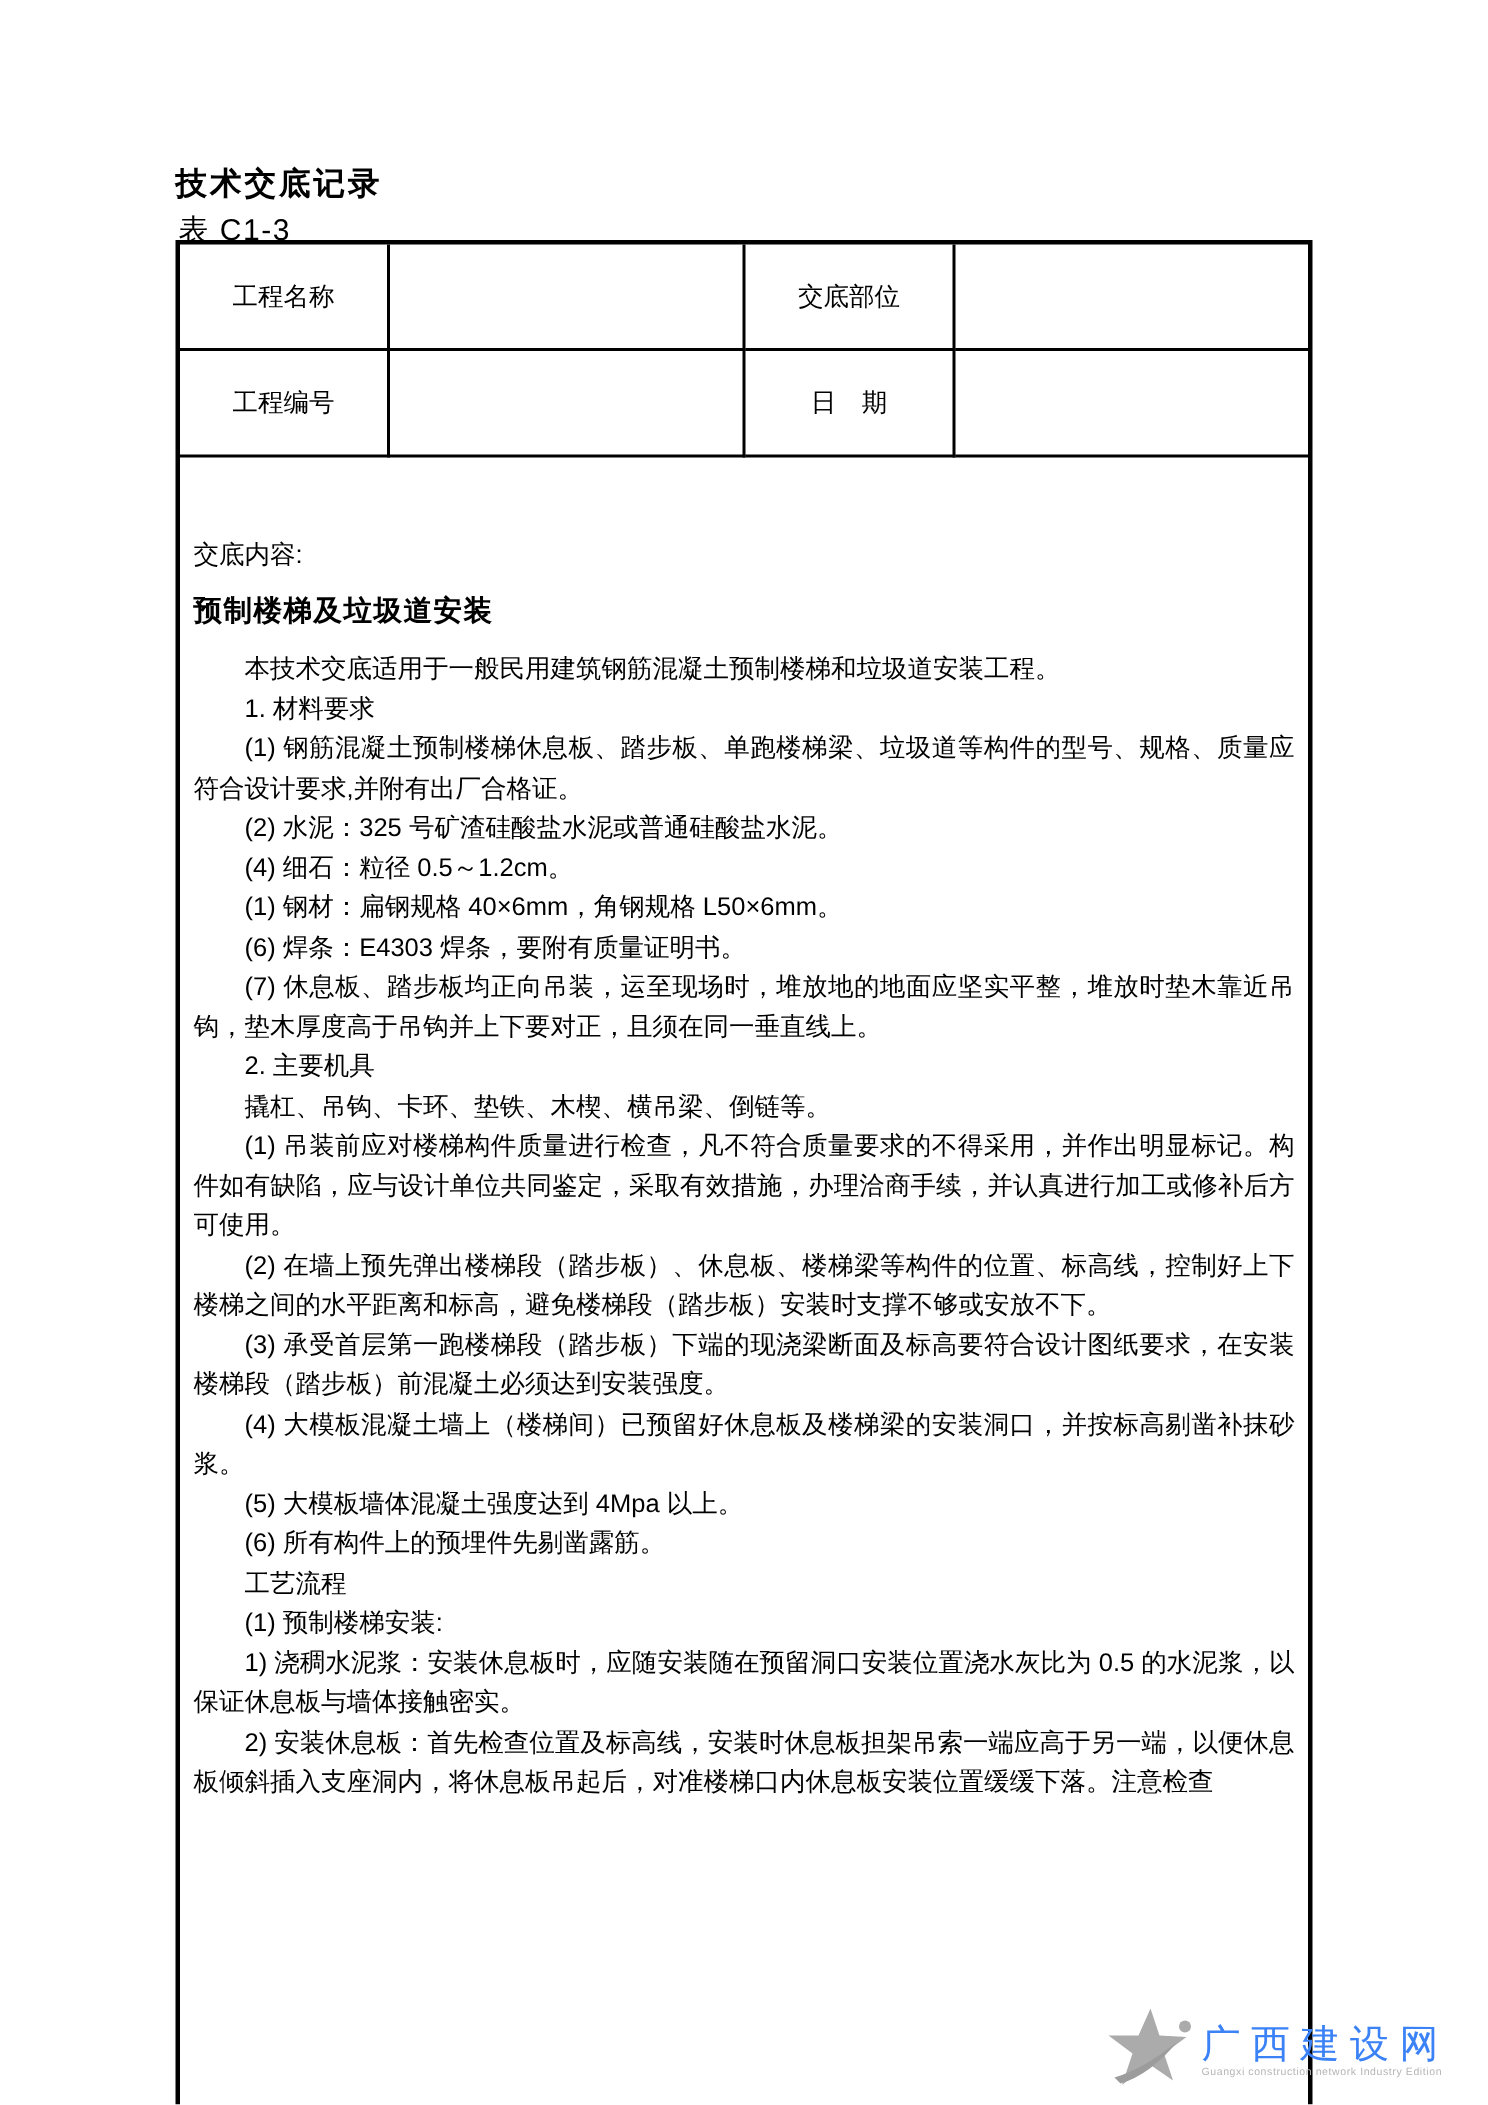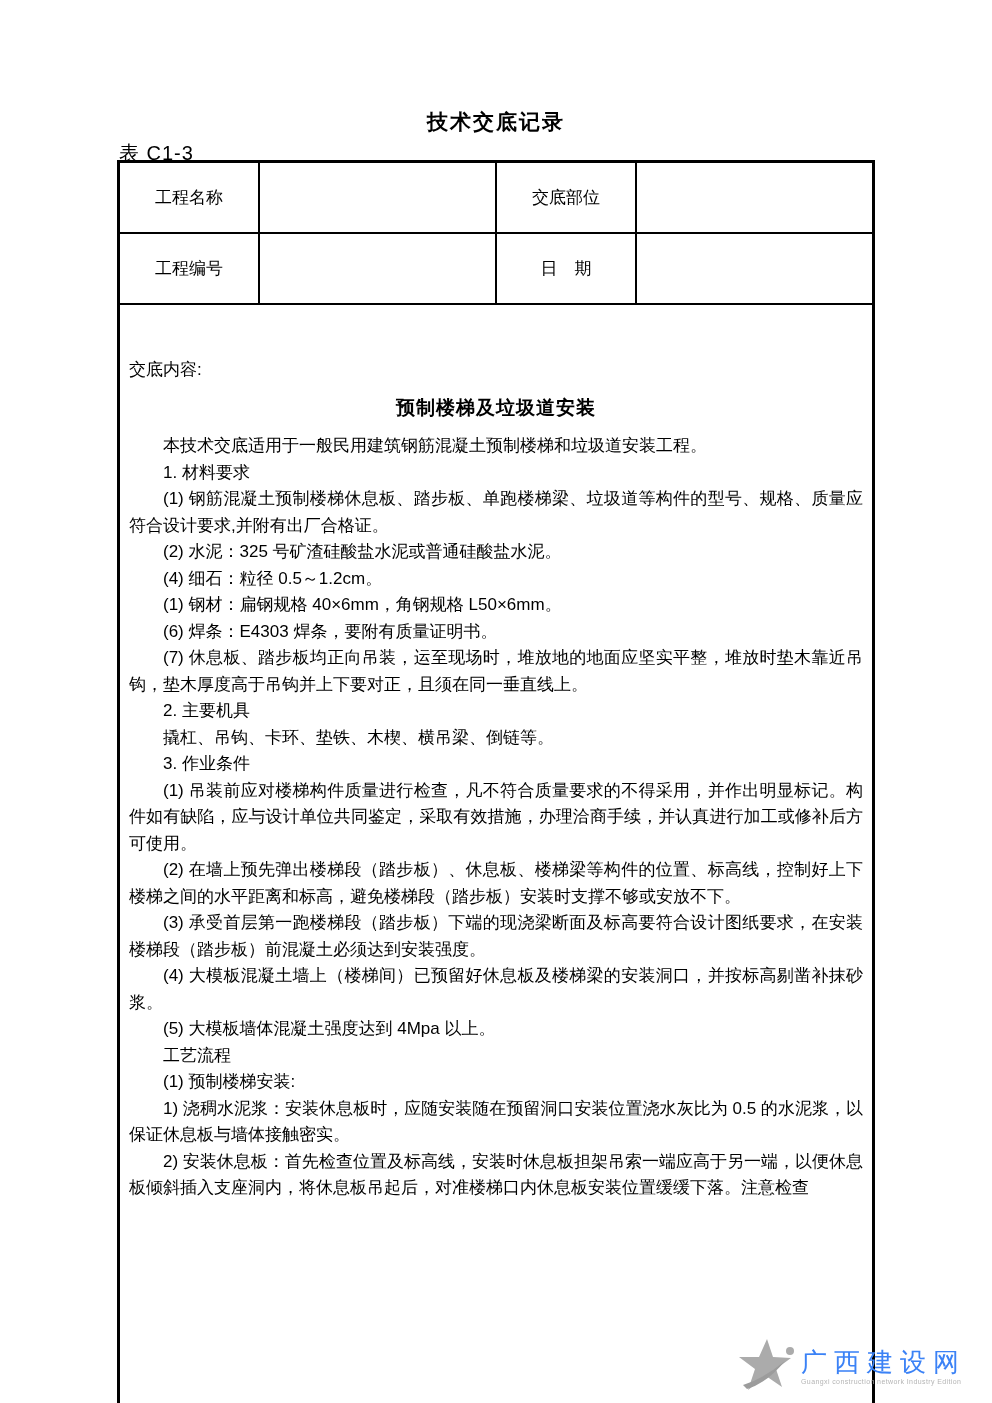--- a/index.html
+++ b/index.html
@@ -24,21 +24,21 @@
   .form-code {
     position: absolute;
     left: 2px; top: 12px;
     font-size: 20px;
     letter-spacing: 1px;
     margin-top: 20px;
   }
   .doc-title {
     position: absolute;
     left: 0; right: 0; top: 0;
-    text-align: center;
+    text-align: left;
     font-size: 21px;
     font-weight: bold;
     letter-spacing: 2px;
   }
   
   .form-outline {
     margin: 24px 117px 0 117px;
     width: 758px;
     border: 3px solid #000;
   }
@@ -64,21 +64,20 @@
     padding: 12px 9px 6px 9px;
     overflow: hidden;
     margin-top: 40px;
   }
   .section-label {
     font-size: 17px;
     line-height: 26px;
     margin-bottom: 12px;
   }
   .content-title {
-    text-align: center;
     font-size: 19px;
     font-weight: bold;
     line-height: 26px;
     margin-bottom: 12px;
     letter-spacing: 1px;
   }
   .para {
     font-size: 17px;
     line-height: 26.5px;
     text-align: justify;
@@ -142,26 +141,26 @@
           <p class="para indent">本技术交底适用于一般民用建筑钢筋混凝土预制楼梯和垃圾道安装工程。</p>
           <p class="para indent">1. 材料要求</p>
           <p class="para indent">(1) 钢筋混凝土预制楼梯休息板、踏步板、单跑楼梯梁、垃圾道等构件的型号、规格、质量应符合设计要求,并附有出厂合格证。</p>
           <p class="para indent">(2) 水泥：325 号矿渣硅酸盐水泥或普通硅酸盐水泥。</p>
           <p class="para indent">(4) 细石：粒径 0.5～1.2cm。</p>
           <p class="para indent">(1) 钢材：扁钢规格 40×6mm，角钢规格 L50×6mm。</p>
           <p class="para indent">(6) 焊条：E4303 焊条，要附有质量证明书。</p>
           <p class="para indent">(7) 休息板、踏步板均正向吊装，运至现场时，堆放地的地面应坚实平整，堆放时垫木靠近吊钩，垫木厚度高于吊钩并上下要对正，且须在同一垂直线上。</p>
           <p class="para indent">2. 主要机具</p>
           <p class="para indent">撬杠、吊钩、卡环、垫铁、木楔、横吊梁、倒链等。</p>
-          <p class="para indent">3. 作业条件</p>
           <p class="para indent">(1) 吊装前应对楼梯构件质量进行检查，凡不符合质量要求的不得采用，并作出明显标记。构件如有缺陷，应与设计单位共同鉴定，采取有效措施，办理洽商手续，并认真进行加工或修补后方可使用。</p>
           <p class="para indent">(2) 在墙上预先弹出楼梯段（踏步板）、休息板、楼梯梁等构件的位置、标高线，控制好上下楼梯之间的水平距离和标高，避免楼梯段（踏步板）安装时支撑不够或安放不下。</p>
           <p class="para indent">(3) 承受首层第一跑楼梯段（踏步板）下端的现浇梁断面及标高要符合设计图纸要求，在安装楼梯段（踏步板）前混凝土必须达到安装强度。</p>
           <p class="para indent">(4) 大模板混凝土墙上（楼梯间）已预留好休息板及楼梯梁的安装洞口，并按标高剔凿补抹砂浆。</p>
           <p class="para indent">(5) 大模板墙体混凝土强度达到 4Mpa 以上。</p>
+          <p class="para indent">(6) 所有构件上的预埋件先剔凿露筋。</p>
           <p class="para indent">工艺流程</p>
           <p class="para indent">(1) 预制楼梯安装:</p>
           <p class="para indent">1) 浇稠水泥浆：安装休息板时，应随安装随在预留洞口安装位置浇水灰比为 0.5 的水泥浆，以保证休息板与墙体接触密实。</p>
           <p class="para indent">2) 安装休息板：首先检查位置及标高线，安装时休息板担架吊索一端应高于另一端，以便休息板倾斜插入支座洞内，将休息板吊起后，对准楼梯口内休息板安装位置缓缓下落。注意检查</p>
         </div>
     </div>
 
   </div>
 
   <div class="watermark">

